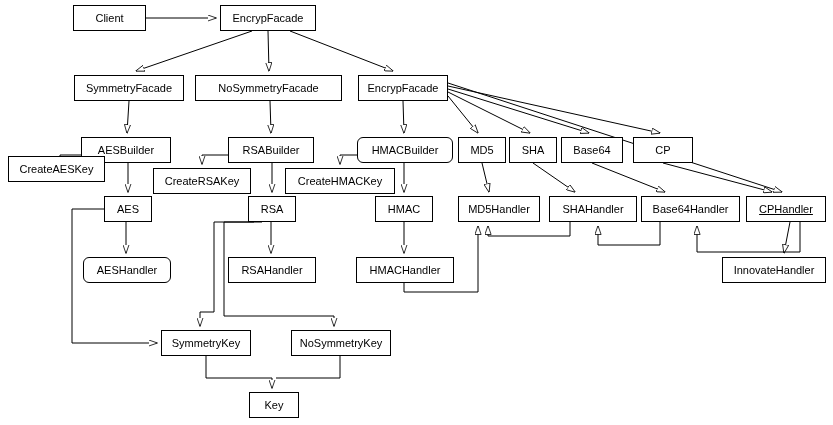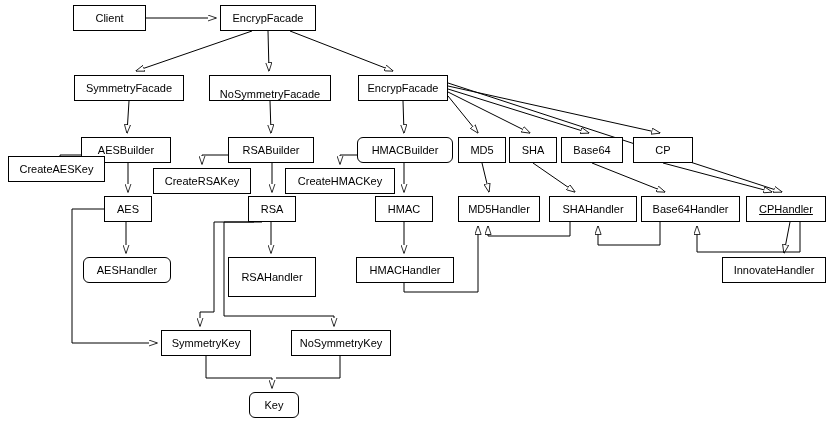--- a/index.html
+++ b/index.html
@@ -131,21 +131,21 @@
   <div id="node-container">
       <div class="node" style="left: 73px; top: 5px; width: 73px; height: 26px;">
         <span class="node-label">Client</span>
       </div>
       <div class="node" style="left: 220px; top: 5px; width: 96px; height: 26px;">
         <span class="node-label">EncrypFacade</span>
       </div>
       <div class="node" style="left: 74px; top: 75px; width: 110px; height: 26px; justify-content: center;">
         <span class="node-label">SymmetryFacade</span>
       </div>
-      <div class="node" style="left: 209px; top: 75px; width: 122px; height: 26px; align-items: flex-end;">
+      <div class="node" style="left: 195px; top: 75px; width: 147px; height: 26px;">
         <span class="node-label">NoSymmetryFacade</span>
       </div>
       <div class="node" style="left: 358px; top: 75px; width: 90px; height: 26px;">
         <span class="node-label">EncrypFacade</span>
       </div>
       <div class="node" style="left: 81px; top: 137px; width: 90px; height: 26px;">
         <span class="node-label">AESBuilder</span>
       </div>
       <div class="node" style="left: 228px; top: 137px; width: 86px; height: 26px;">
         <span class="node-label">RSABuilder</span>
@@ -191,32 +191,32 @@
       </div>
       <div class="node" style="left: 641px; top: 196px; width: 99px; height: 26px;">
         <span class="node-label">Base64Handler</span>
       </div>
       <div class="node" style="left: 746px; top: 196px; width: 80px; height: 26px; text-decoration: underline;">
         <span class="node-label">CPHandler</span>
       </div>
       <div class="node" style="left: 83px; top: 257px; width: 88px; height: 26px; border-radius: 6px;">
         <span class="node-label">AESHandler</span>
       </div>
-      <div class="node" style="left: 228px; top: 257px; width: 88px; height: 40px;">
+      <div class="node" style="left: 228px; top: 257px; width: 88px; height: 26px;">
         <span class="node-label">RSAHandler</span>
       </div>
       <div class="node" style="left: 356px; top: 257px; width: 98px; height: 26px;">
         <span class="node-label">HMACHandler</span>
       </div>
       <div class="node" style="left: 722px; top: 257px; width: 104px; height: 26px;">
         <span class="node-label">InnovateHandler</span>
       </div>
       <div class="node" style="left: 161px; top: 330px; width: 90px; height: 26px;">
         <span class="node-label">SymmetryKey</span>
       </div>
       <div class="node" style="left: 291px; top: 330px; width: 100px; height: 26px;">
         <span class="node-label">NoSymmetryKey</span>
       </div>
-      <div class="node" style="left: 249px; top: 392px; width: 50px; height: 26px; border-radius: 6px;">
+      <div class="node" style="left: 249px; top: 392px; width: 50px; height: 26px;">
         <span class="node-label">Key</span>
       </div>
     </div>
 </div>
 
 </body></html>

